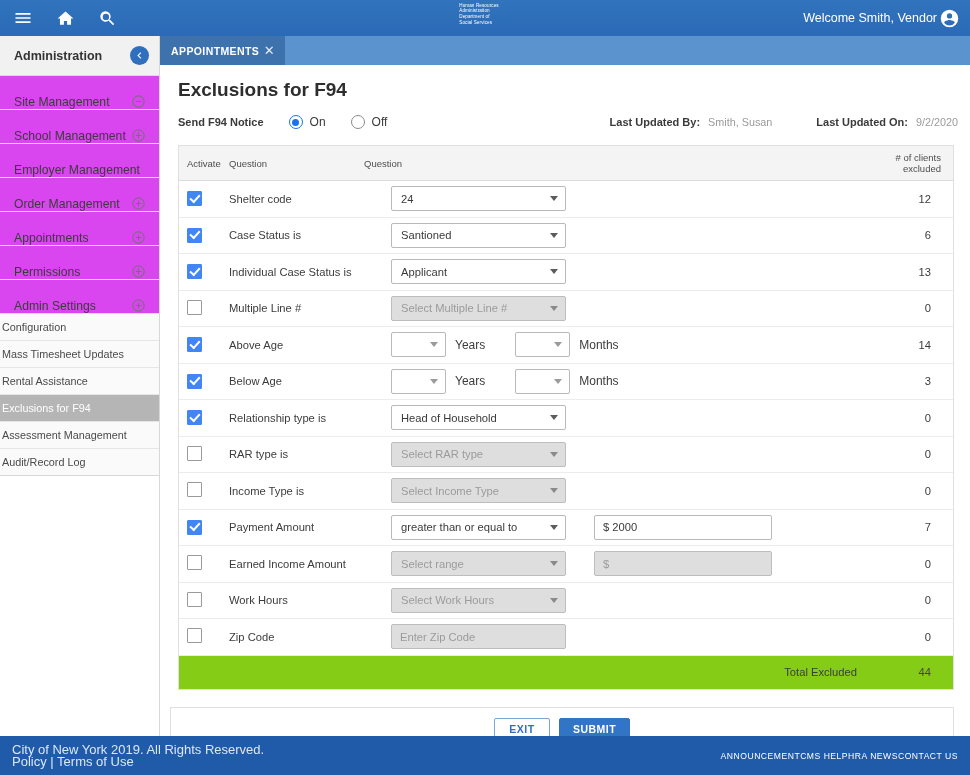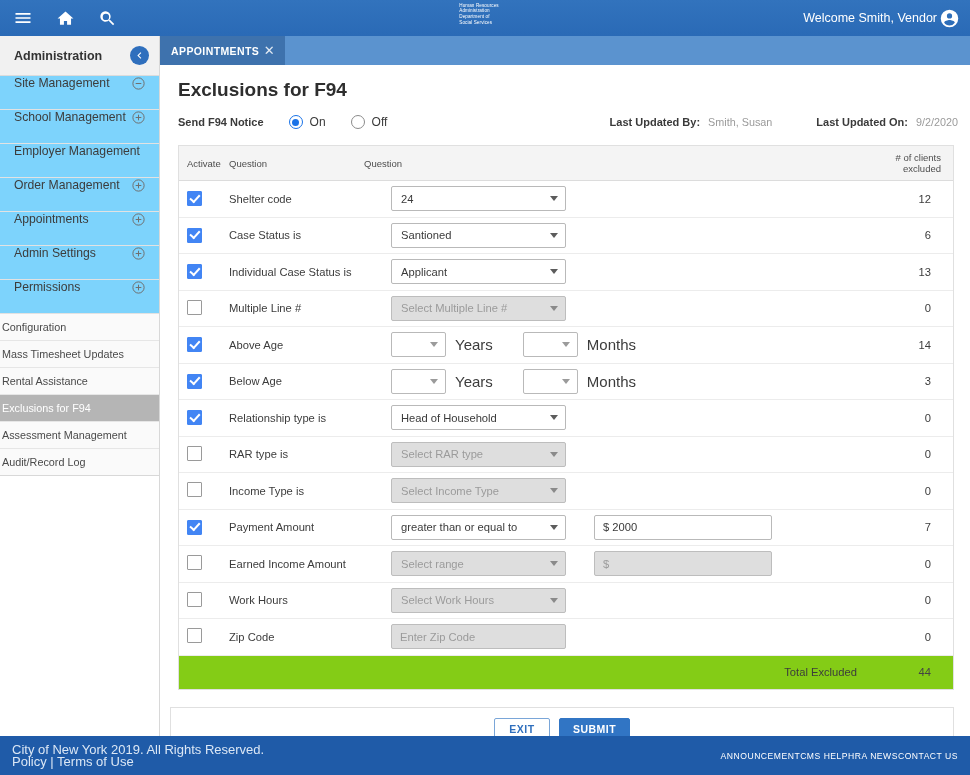--- a/index.html
+++ b/index.html
@@ -66,23 +66,23 @@
   .sb-head {
     height: 40px; display: flex; align-items: center; justify-content: space-between;
     padding: 0 10px 0 14px; background: #f1f1f1; border-bottom: 1px solid #dcdcdc;
   }
   .sb-head-title { font-size: 12.5px; font-weight: bold; color: #333; }
   .collapse-btn {
     width: 19px; height: 19px; border-radius: 50%; background: #2f6fbd;
     display: flex; align-items: center; justify-content: center; cursor: pointer;
   }
   .sb-item {
-    height: 34px; display: flex; align-items: flex-start; justify-content: space-between;
+    height: 34px; display: flex; align-items: flex-end; justify-content: space-between;
     padding: 0 13px 0 14px; border-bottom: 1px solid #e2e2e2;
-    font-size: 12.2px; color: #3c3c3c; cursor: pointer; background: #7dd3fc;
+    font-size: 12.2px; color: #3c3c3c; cursor: pointer; background: #d946ef;
   }
   .pm { width: 15px; height: 15px; }
   .sb-sub {
     height: 27px; display: flex; align-items: center;
     padding-left: 2px; border-bottom: 1px solid #e6e6e6;
     font-size: 10.8px; color: #4a4a4a; cursor: pointer; background: #fafafa;
   }
   .sb-sub.active { background: #b5b5b5; color: #ffffff; }
   .sb-bottom-edge { border-bottom: 1px solid #d8d8d8; }
 
@@ -155,21 +155,21 @@
   .caret { width: 0; height: 0; border-left: 4px solid transparent; border-right: 4px solid transparent; border-top: 5px solid #5c5c5c; }
   .sel.disabled .caret { border-top-color: #8a8a8a; }
   .sel.w-sm .caret { border-top-color: #9b9b9b; }
   .txt {
     height: 25px; border: 1px solid #b9b9b9; background: #fff; border-radius: 2px;
     display: flex; align-items: center; padding: 0 8px; font-size: 11.2px; color: #3a3a3a;
   }
   .txt.w-money { width: 178px; }
   .txt.w-zip { width: 175px; }
   .txt.disabled { background: #dedede; border-color: #bdbdbd; color: #8e8e8e; }
-  .unit-lbl { font-size: 15px; color: #3c3c3c; }
+  .unit-lbl { font-size: 12px; color: #3c3c3c; }
   .ph { color: #9b9b9b; }
 
   .tfoot-row td {
     background: #84cc16; border-bottom: none !important; height: 34px; margin-top: 16px;
   }
   .total-lbl { text-align: right; font-size: 11.2px; color: #3c3c3c; padding-right: 4px; }
 
   
   .action-panel {
     margin: 17px 16px 0 10px; border: 1px solid #e0e0e0; height: 44px;
@@ -288,30 +288,30 @@
   <div class="sb-item">
     <span>Appointments</span>
     <span class="pm">
       <svg viewBox="0 0 24 24" width="15" height="15" fill="none" stroke="#6f6f6f" stroke-width="1.6">
           <circle cx="12" cy="12" r="9"></circle>
           <path d="M7.5 12h9M12 7.5v9"></path>
         </svg>
     </span>
   </div>
   <div class="sb-item">
-    <span>Admin Settings</span>
+    <span>Permissions</span>
     <span class="pm">
       <svg viewBox="0 0 24 24" width="15" height="15" fill="none" stroke="#6f6f6f" stroke-width="1.6">
           <circle cx="12" cy="12" r="9"></circle>
           <path d="M7.5 12h9M12 7.5v9"></path>
         </svg>
     </span>
   </div>
   <div class="sb-item">
-    <span>Permissions</span>
+    <span>Admin Settings</span>
     <span class="pm">
       <svg viewBox="0 0 24 24" width="15" height="15" fill="none" stroke="#6f6f6f" stroke-width="1.6">
           <circle cx="12" cy="12" r="9"></circle>
           <path d="M7.5 12h9M12 7.5v9"></path>
         </svg>
     </span>
   </div>
 
   <div class="sb-sub">Configuration</div>
   <div class="sb-sub">Mass Timesheet Updates</div>

